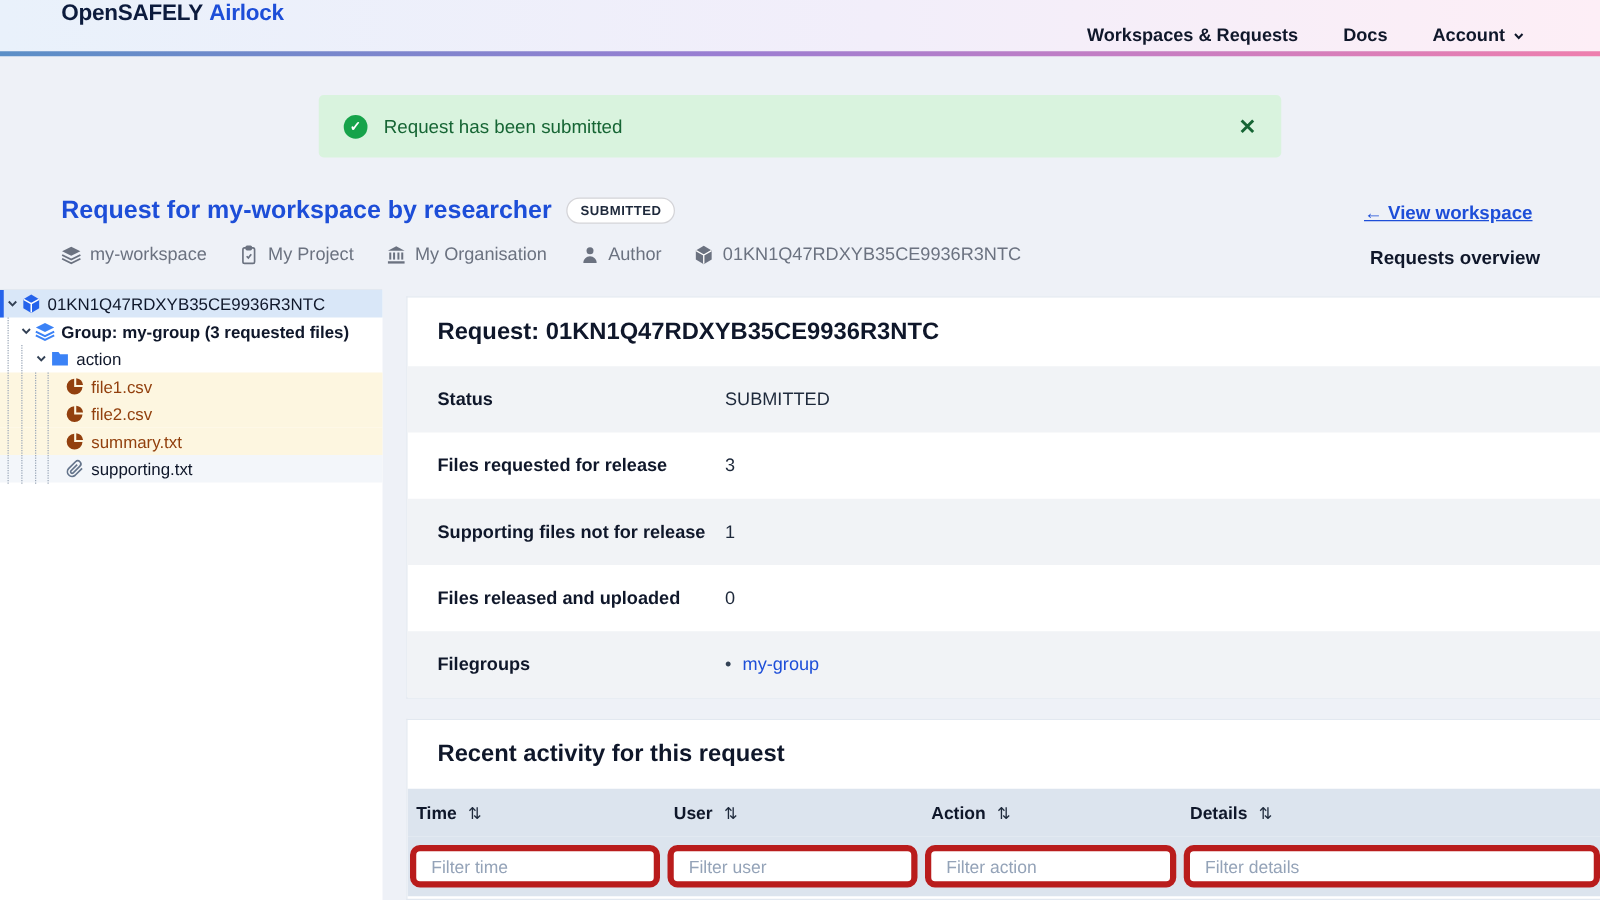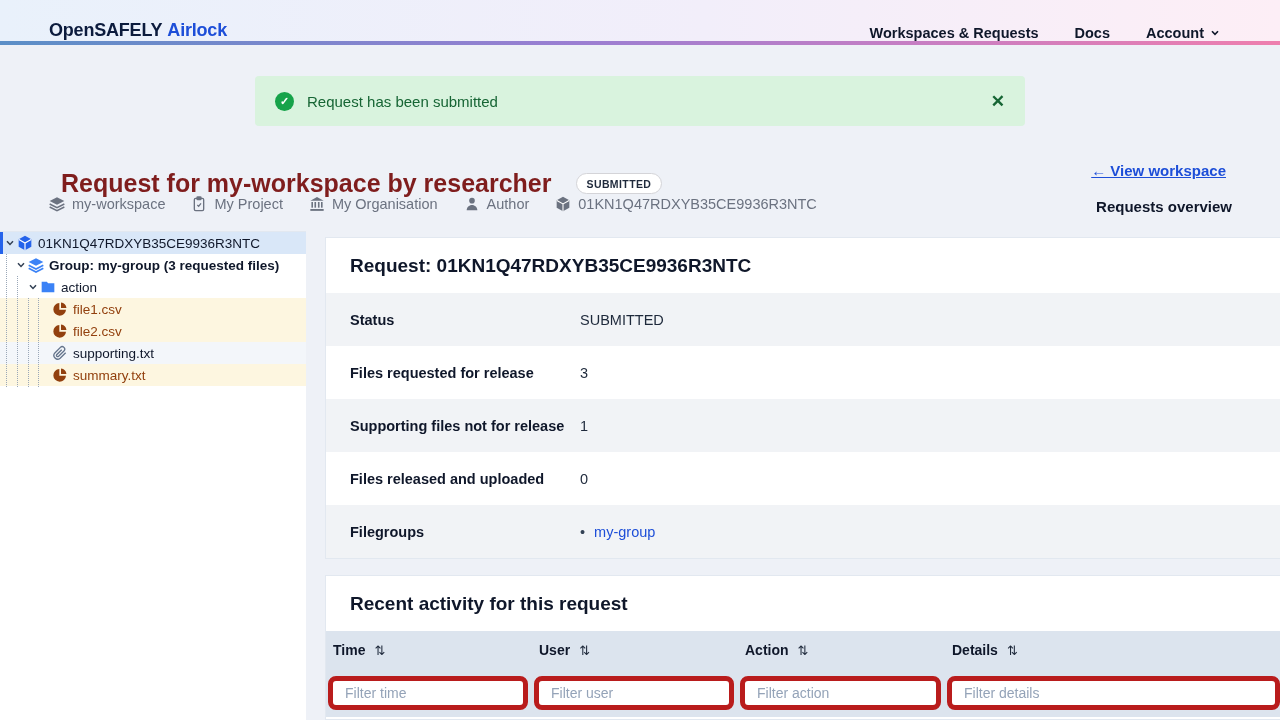--- a/index.html
+++ b/index.html
@@ -7,21 +7,21 @@
   body {
     width:1280px; height:720px; position:relative; overflow:hidden;
     background:#eef1f7;
     font-family:"Liberation Sans", sans-serif;
     color:#0f172a;
   }
   
   .navbar {
     position:absolute; top:0; left:0; right:0; height:41px;
     background:linear-gradient(90deg,#e9f1fb 0%,#f2eefa 55%,#fdeef6 100%);
-    display:flex; align-items:flex-end;
+    display:flex; align-items:flex-start;flex-direction:column;
   }
   .nav-accent {
     position:absolute; top:41px; left:0; right:0; height:4px;
     background:linear-gradient(90deg,#5b8fc7 0%,#9a7ed2 45%,#c47ec4 70%,#ee7fae 100%);
   }
   .logo { margin-left:49px; font-size:18px; font-weight:bold; letter-spacing:-0.2px; cursor:pointer; }
   .logo .p1 { color:#0c1b3d; }
   .logo .p2 { color:#1d4ed8; margin-left:5px; }
   .nav-links { margin-left:auto; margin-right:60px; display:flex; gap:36px; align-items:center; }
   .nav-link { font-weight:bold; font-size:14.5px; color:#0f172a; cursor:pointer; display:flex; align-items:center; gap:6px; }
@@ -34,21 +34,21 @@
   }
   .check-circle {
     width:19px; height:19px; border-radius:50%; background:#16a34a; color:#ffffff;
     display:flex; align-items:center; justify-content:center;
     font-size:11px; font-weight:bold; flex:0 0 auto;
   }
   .banner-text { margin-left:13px; color:#166534; font-size:15px; }
   .banner-close { margin-left:auto; color:#166534; font-size:17px; font-weight:bold; cursor:pointer; line-height:1; }
   
   .page-title-row { position:absolute; left:49px; top:157px; display:flex; align-items:center; gap:12px; }
-  .page-title { font-size:25px; font-weight:bold; color:#7f1d1d; margin:12px; }
+  .page-title { font-size:20px; font-weight:bold; color:#1d4ed8; margin:0; }
   .badge {
     border:1px solid #d4d4d8; border-radius:999px; background:#ffffff;
     padding:4px 10px 3px; font-size:10.5px; font-weight:bold; color:#1e293b; letter-spacing:0.4px;
   }
   .view-link {
     position:absolute; right:54px; top:162px;
     color:#1d4ed8; font-weight:bold; font-size:15px; text-decoration:underline; cursor:pointer;
   }
   .meta-row { position:absolute; left:49px; top:196px; display:flex; gap:26px; align-items:center; }
   .meta-item { display:flex; gap:7px; align-items:center; color:#6b7280; font-size:14.5px; }
@@ -237,36 +237,36 @@
     </div>
     <div class="tree-row file requested">
       <span class="ticon">
           <svg viewBox="0 0 24 24" fill="#92400e">
             <path d="M11 3a9.5 9.5 0 1 0 10 10H11V3z"></path>
             <path d="M13.5 2.3V10.5H21.7A9.5 9.5 0 0 0 13.5 2.3z"></path>
           </svg>
         </span>
       <span>file2.csv</span>
     </div>
-    <div class="tree-row file supporting">
-      <span class="ticon">
-          <svg viewBox="0 0 24 24" fill="none" stroke="#64748b" stroke-width="2">
-            <path d="M20.5 11.5l-8.3 8.3a5.6 5.6 0 0 1-7.9-7.9l8.3-8.3a3.7 3.7 0 0 1 5.3 5.3l-8.3 8.3a1.9 1.9 0 0 1-2.6-2.6l7.6-7.6"></path>
-          </svg>
-        </span>
-      <span>supporting.txt</span>
-    </div>
     <div class="tree-row file requested">
       <span class="ticon">
           <svg viewBox="0 0 24 24" fill="#92400e">
             <path d="M11 3a9.5 9.5 0 1 0 10 10H11V3z"></path>
             <path d="M13.5 2.3V10.5H21.7A9.5 9.5 0 0 0 13.5 2.3z"></path>
           </svg>
         </span>
       <span>summary.txt</span>
+    </div>
+    <div class="tree-row file supporting">
+      <span class="ticon">
+          <svg viewBox="0 0 24 24" fill="none" stroke="#64748b" stroke-width="2">
+            <path d="M20.5 11.5l-8.3 8.3a5.6 5.6 0 0 1-7.9-7.9l8.3-8.3a3.7 3.7 0 0 1 5.3 5.3l-8.3 8.3a1.9 1.9 0 0 1-2.6-2.6l7.6-7.6"></path>
+          </svg>
+        </span>
+      <span>supporting.txt</span>
     </div>
     <div class="guide g0"></div>
     <div class="guide g1"></div>
     <div class="guide g2"></div>
     <div class="guide g3"></div>
   </div>
 </div>
 
 <div class="card card1">
   <div class="card-title">Request: 01KN1Q47RDXYB35CE9936R3NTC</div>

